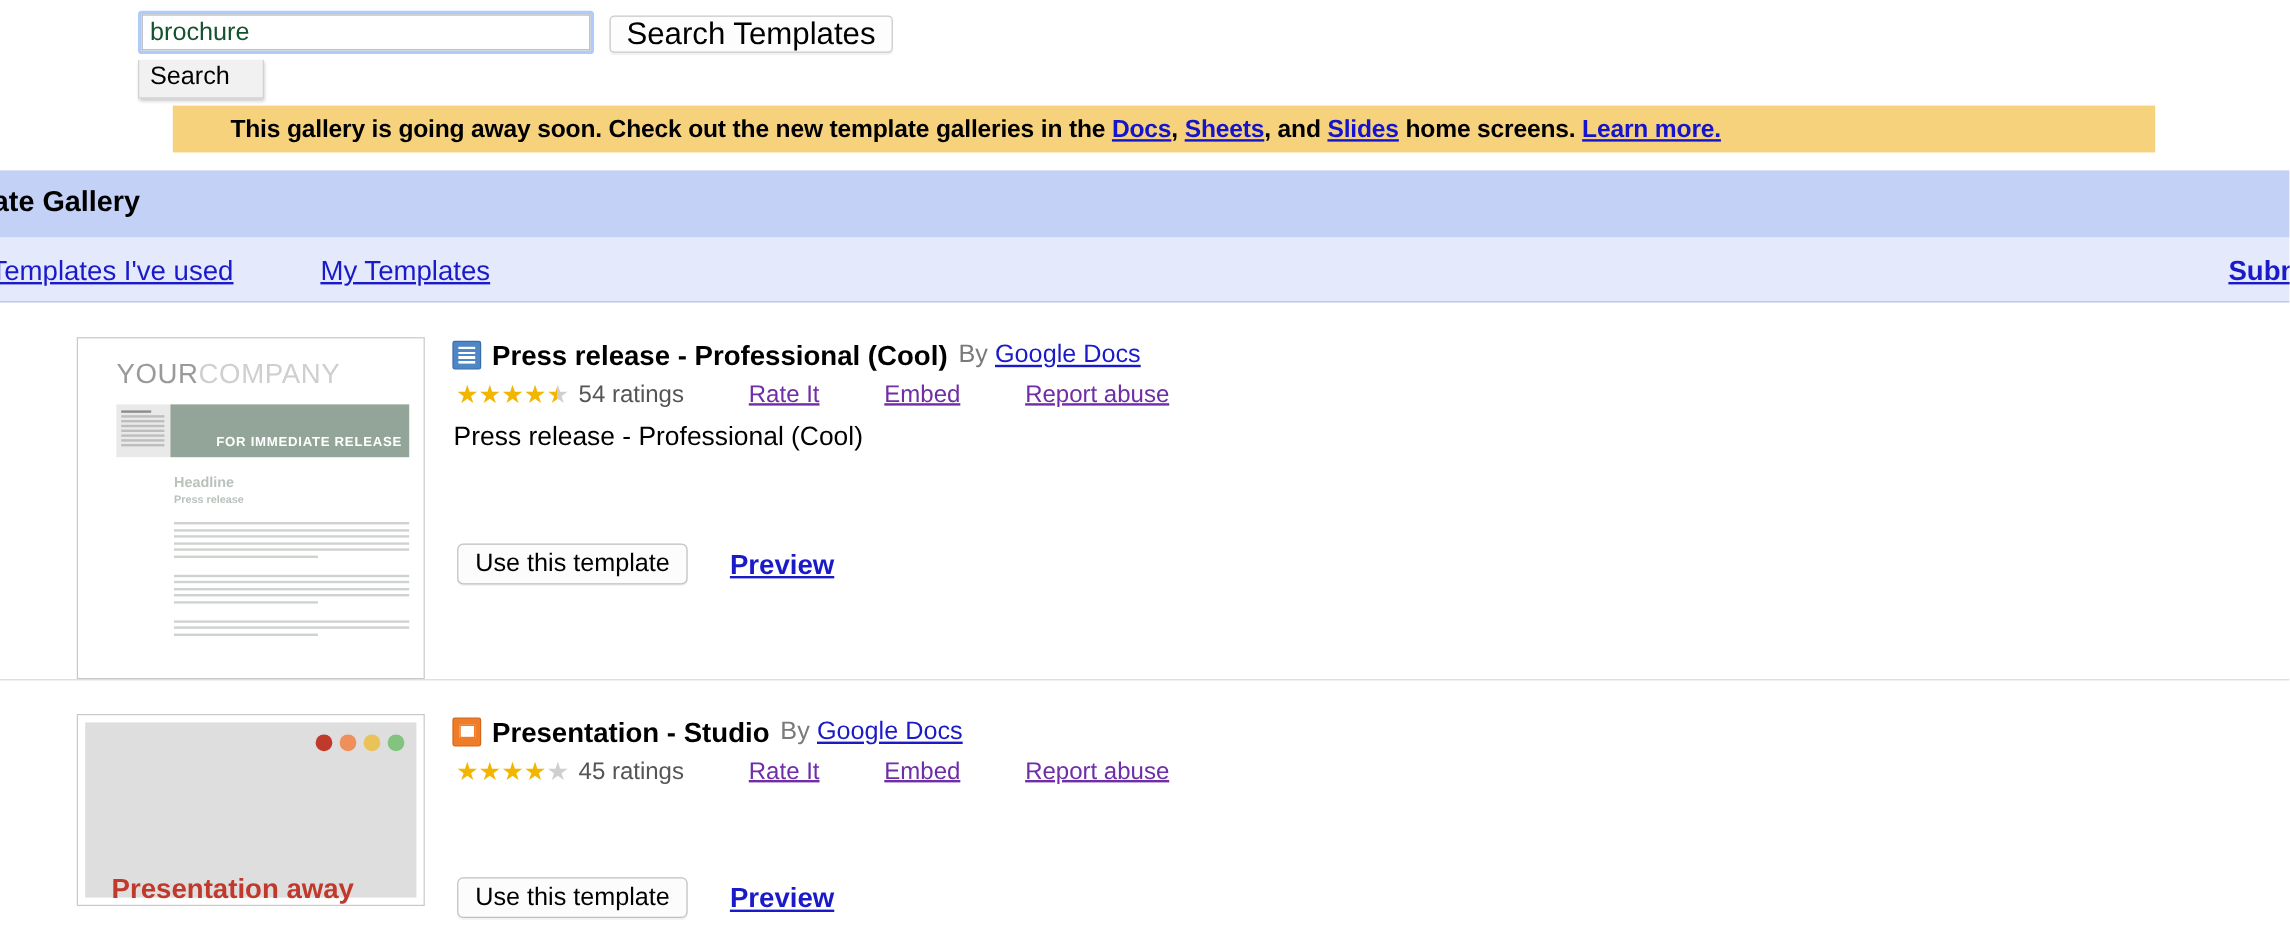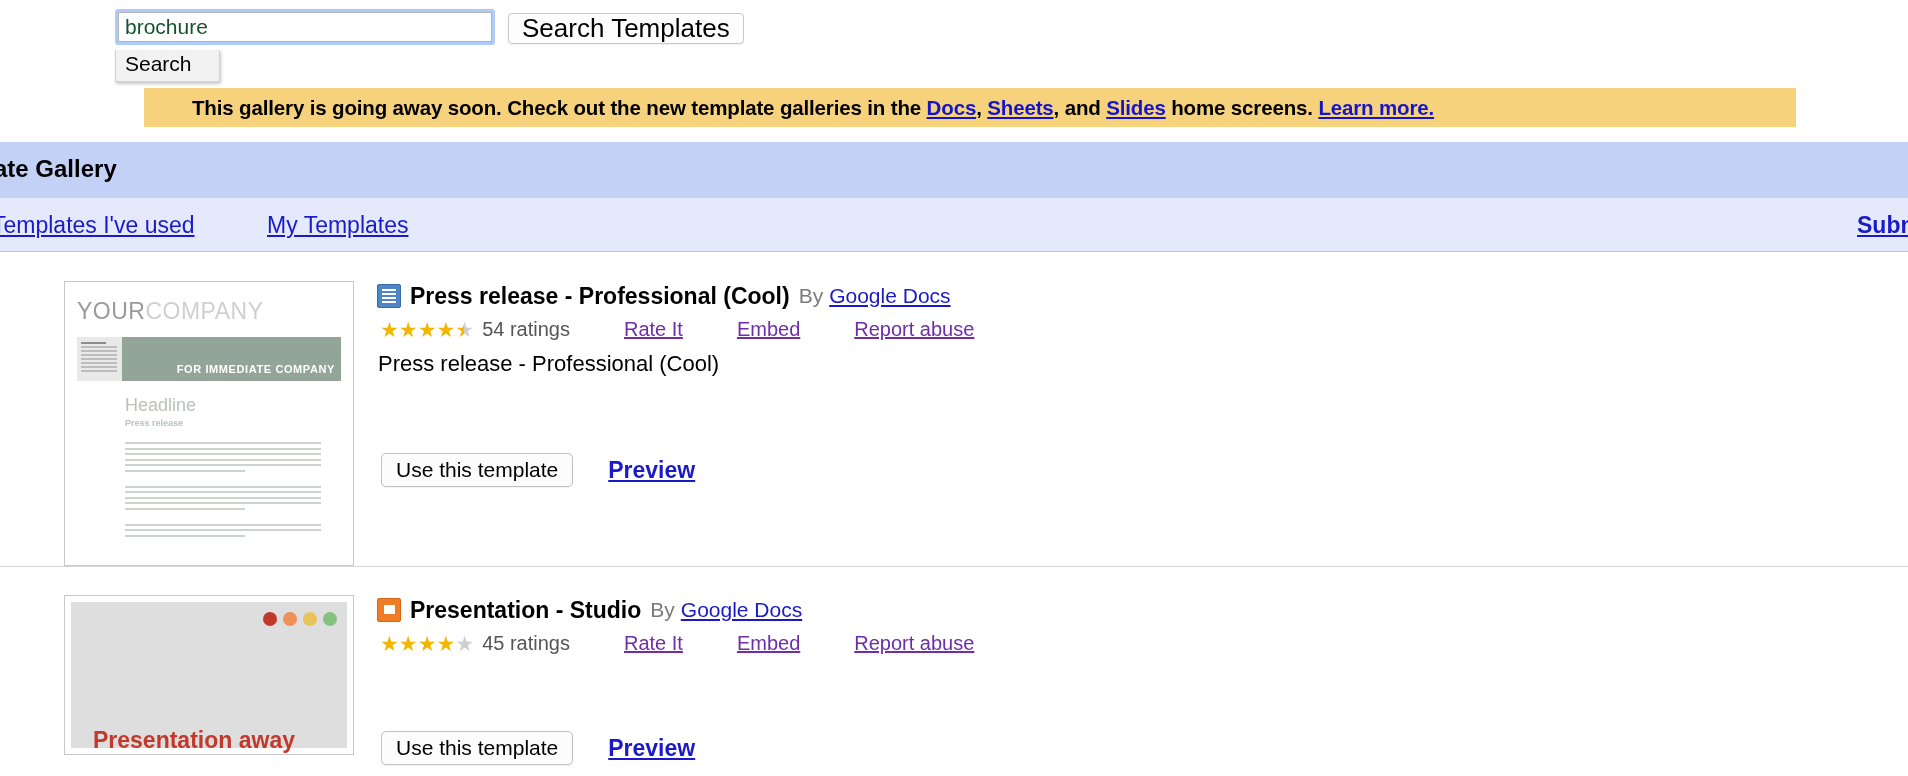--- a/index.html
+++ b/index.html
@@ -174,21 +174,21 @@
     border: 1px solid #c8c8c8;
     background: #fff;
     box-sizing: border-box;
     overflow: hidden;
     position: relative;
     cursor: pointer;
   }
   .thumb.short { height: 160px; }
 
   
-  .pr-inner { position: absolute; inset: 10px 12px; }
+  .pr-inner { position: absolute; inset: 10px 12px; margin-left: 20px; }
   .pr-company {
     font-size: 23px;
     letter-spacing: 0.5px;
     margin-top: 6px;
   }
   .pr-company .b { color: #9a9a9a; }
   .pr-company .l { color: #cfcfcf; }
   .pr-band { display: flex; margin-top: 12px; height: 44px; }
   .pr-band-left {
     width: 45px;
@@ -208,23 +208,23 @@
   .pr-band-right span {
     position: absolute;
     right: 6px; bottom: 6px;
     color: #fff;
     font-size: 11px;
     font-weight: bold;
     letter-spacing: 0.6px;
   }
   .pr-headline {
     margin: 14px 0 0 48px;
-    font-size: 18px;
+    font-size: 12px;
     color: #b9c2bb;
-    font-weight: normal;
+    font-weight: bold;
   }
   .pr-sub {
     margin: 2px 0 0 48px;
     font-size: 9px;
     color: #b9c2bb;
     font-weight: bold;
   }
   .pr-para { margin: 14px 0 0 48px; }
   .pr-para .ln {
     height: 2px; background: #cfd3cf; margin-bottom: 3.5px; width: 196px;
@@ -405,21 +405,21 @@
               <div class="ln t"></div>
                 <div class="ln"></div>
                 <div class="ln"></div>
               <div class="ln"></div>
                 <div class="ln"></div>
                 <div class="ln"></div>
               <div class="ln"></div>
                 <div class="ln"></div>
             </div>
             <div class="pr-band-right">
-              <span>FOR IMMEDIATE COMPANY</span>
+              <span>FOR IMMEDIATE RELEASE</span>
             </div>
           </div>
           <div class="pr-headline">Headline</div>
           <div class="pr-sub">Press release</div>
           <div class="pr-para">
             <div class="ln"></div>
               <div class="ln"></div>
               <div class="ln"></div>
             <div class="ln"></div>
               <div class="ln"></div>

